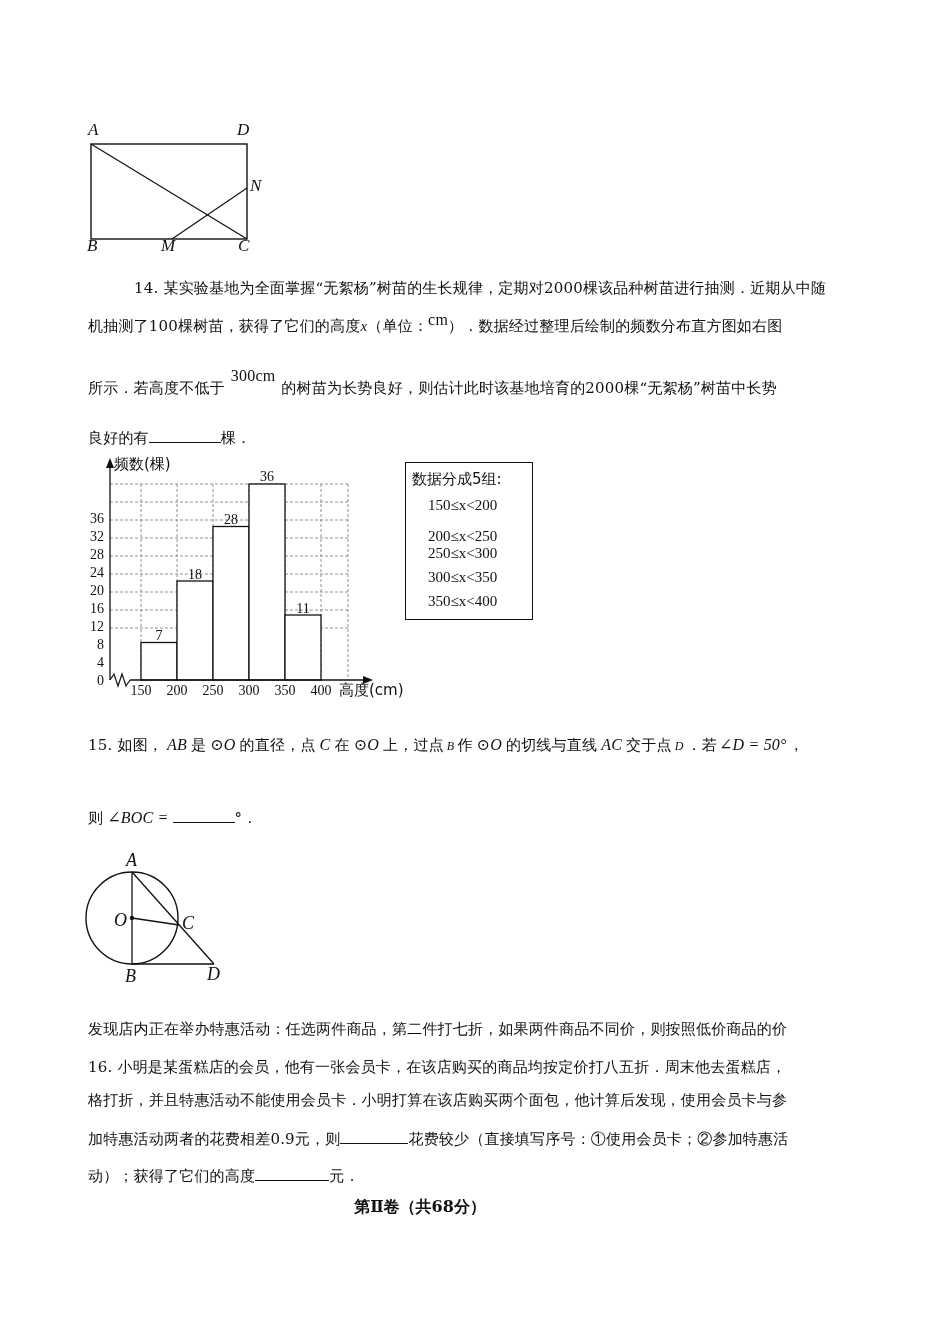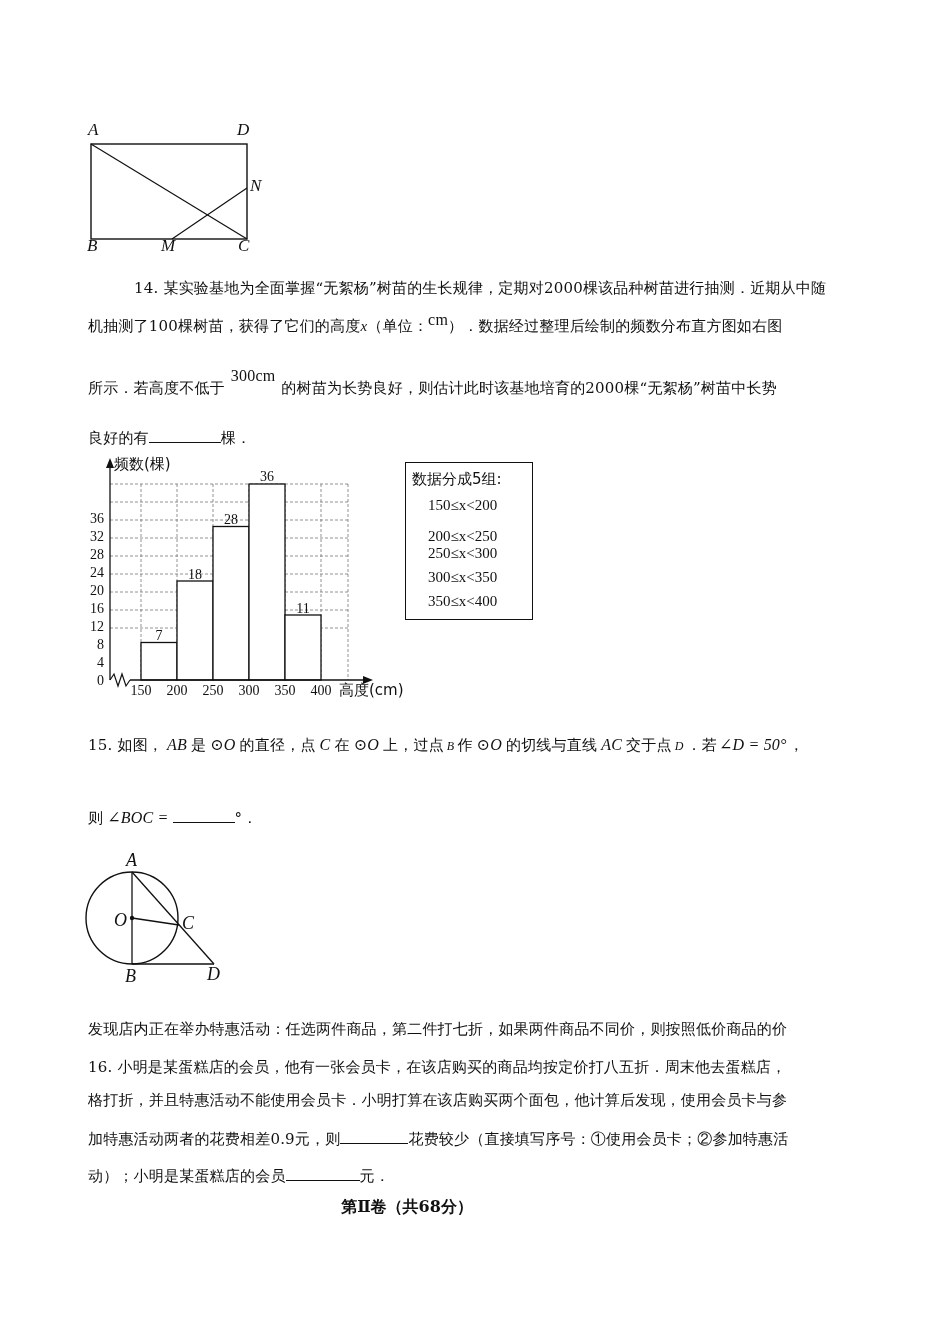--- a/index.html
+++ b/index.html
@@ -8,21 +8,21 @@
     font-family: "DejaVu Serif", "Liberation Serif", serif;
     color: #111;
   }
   .abs { position: absolute; }
   .line { position: absolute; left: 88px; font-size: 15px; white-space: nowrap; letter-spacing: 0.2px; }
   .it { font-style: italic; font-family: "Liberation Serif", "DejaVu Serif", serif; }
   .math { font-family: "Liberation Serif", "DejaVu Serif", serif; font-style: italic; font-size: 16px; }
   .blank { display: inline-block; border-bottom: 1px solid #111; vertical-align: baseline; height: 14px; }
   .raised { position: relative; top: -12px; font-family: "Liberation Serif", serif; font-size: 16px; }
   svg text { font-family: "Liberation Serif", "DejaVu Serif", serif; }
-  .section-title { position: absolute; left: 4px; width: 806px; text-align: center; top: 1197px; font-size: 16px; font-weight: bold; }
+  .section-title { position: absolute; left: 17px; width: 806px; text-align: center; top: 1197px; font-size: 16px; font-weight: bold; }
 </style>
 </head>
 <body>
 
 <div class="abs" style="left:80px; top:118px; width:200px; height:142px;">
   <svg width="200" height="142" viewBox="0 0 200 142">
     <rect x="11" y="26" width="156" height="95" fill="none" stroke="#111" stroke-width="1.4"></rect>
     <line x1="11" y1="26" x2="167" y2="121" stroke="#111" stroke-width="1.2"></line>
     <line x1="92" y1="121" x2="167" y2="70" stroke="#111" stroke-width="1.2"></line>
   </svg>
@@ -159,16 +159,16 @@
 <div class="line" style="top:1020px;">
   <span>发现店内正在举办特惠活动：任选两件商品，第二件打七折，如果两件商品不同价，则按照低价商品的价</span>
 </div>
 <div class="line" style="top:1091px;font-family:Liberation Serif, serif;">
   <span>格打折，并且特惠活动不能使用会员卡．小明打算在该店购买两个面包，他计算后发现，使用会员卡与参</span>
 </div>
 <div class="line" style="top:1129px;">
   <span>加特惠活动两者的花费相差0.9元，则</span><span class="blank" style="width:68px;"></span><span>花费较少（直接填写序号：①使用会员卡；②参加特惠活</span>
 </div>
 <div class="line" style="top:1166px;">
-  <span>动）；小明是某蛋糕店的会员</span><span class="blank" style="width:74px;"></span><span>元．</span>
+  <span>动）；获得了它们的高度</span><span class="blank" style="width:74px;"></span><span>元．</span>
 </div>
 
 <div class="section-title">第Ⅱ卷（共68分）</div>
 
 </body></html>

